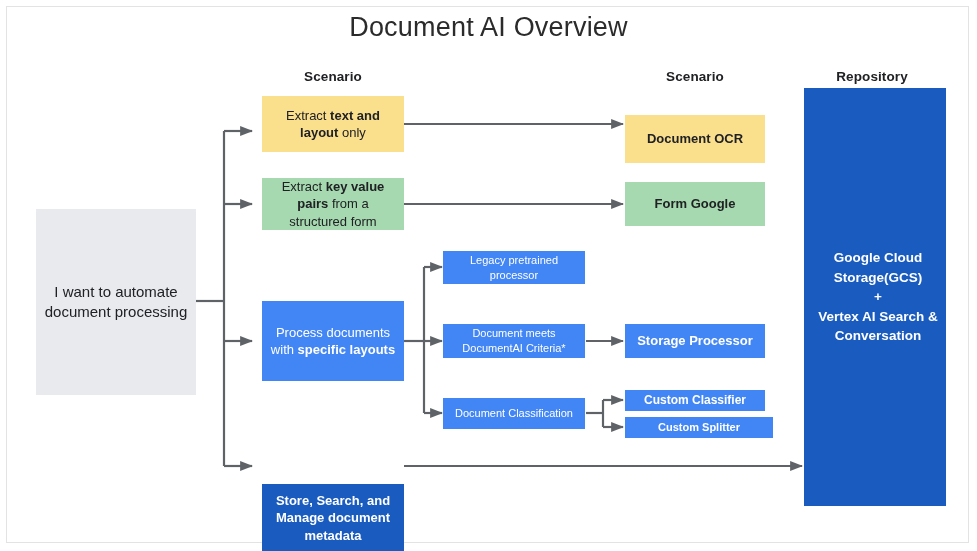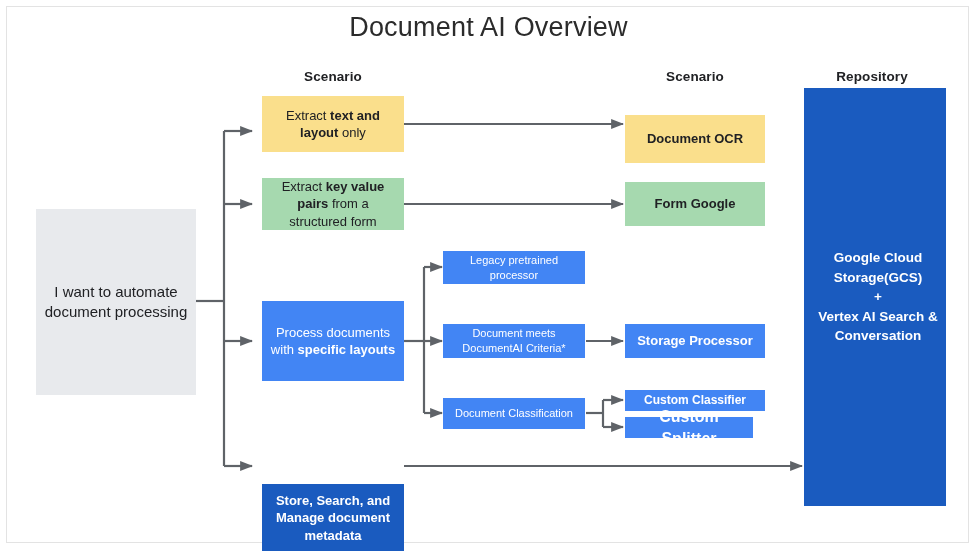--- a/index.html
+++ b/index.html
@@ -166,21 +166,21 @@
   </div>
 
   <div class="node n-proc" style="left:625px; top:324px; width:140px; height:34px;">
     <span class="node-inner">Storage Processor</span>
   </div>
 
   <div class="node n-proc" style="left:625px; top:390px; width:140px; height:21px; font-size:12px;">
     <span class="node-inner">Custom Classifier</span>
   </div>
 
-  <div class="node n-proc" style="left:625px; top:417px; width:128px; height:21px; font-size:16px;">
+  <div class="node n-proc" style="left:625px; top:417px; width:148px; height:21px; font-size:11px;">
     <span class="node-inner">Custom Splitter</span>
   </div>
 
   <div class="node n-repo" style="left:804px; top:88px; width:142px; height:418px;padding-left:12px;">
     <span class="node-inner">
       <span>Google Cloud</span><br>
       <span>Storage(GCS)</span><br>
       <span>+</span><br>
       <span>Vertex AI Search &amp;</span><br>
       <span>Conversation</span>

